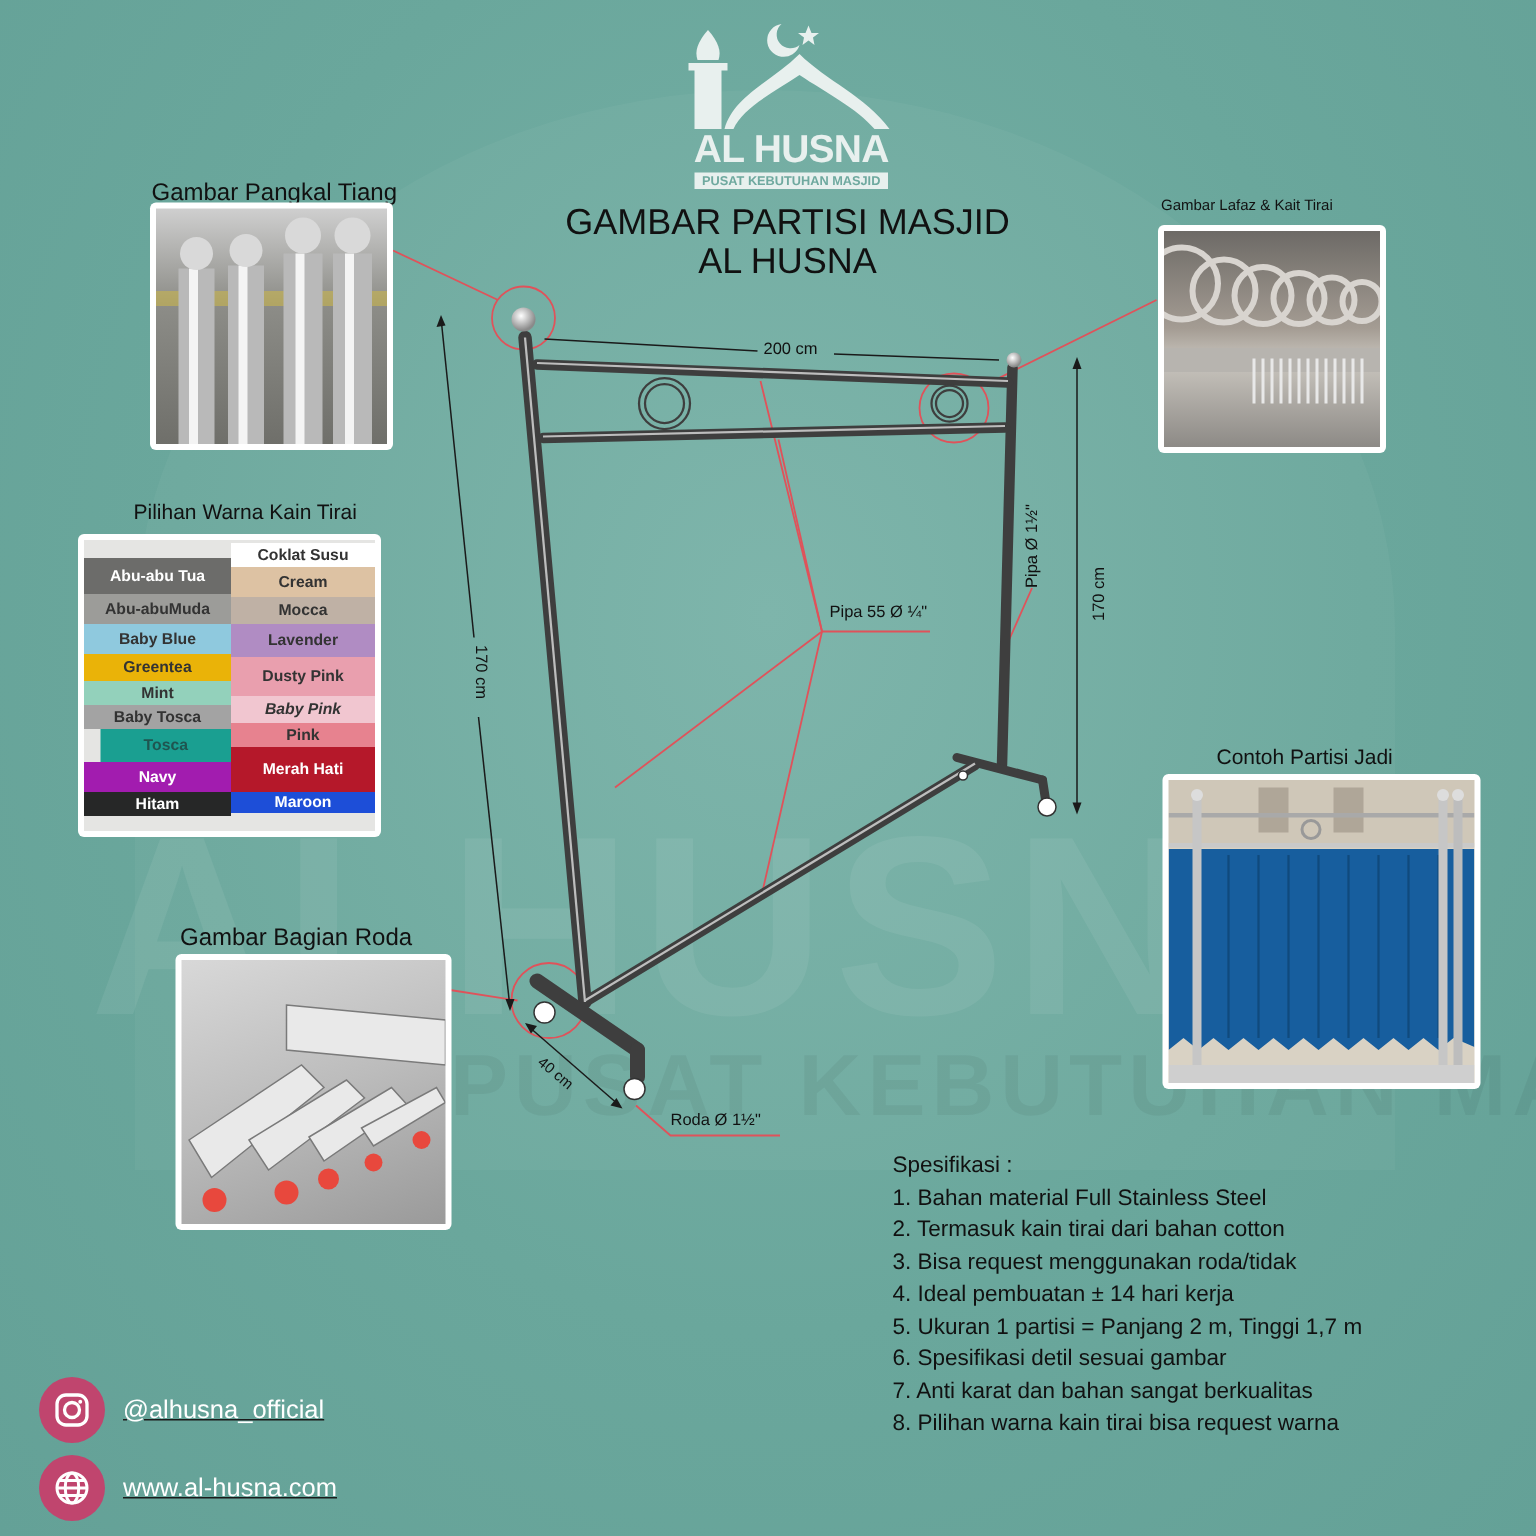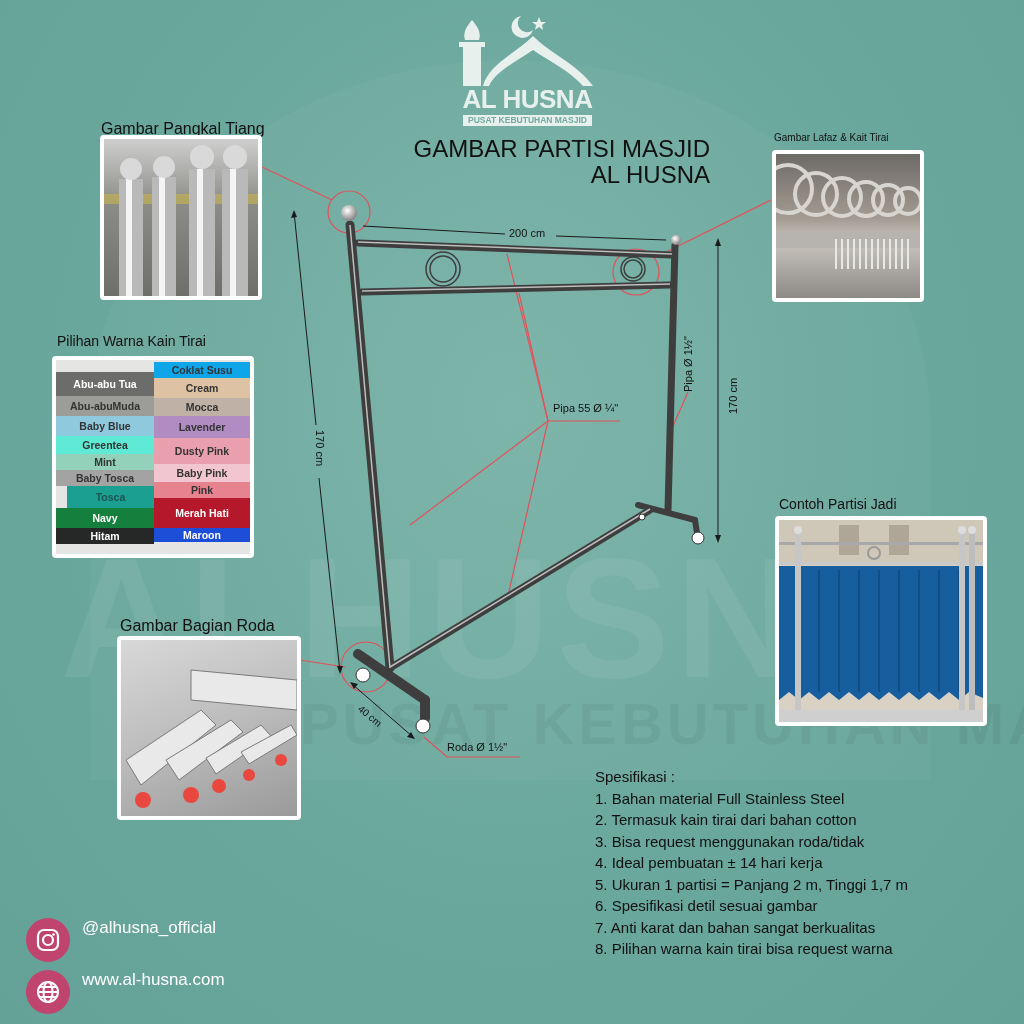--- a/index.html
+++ b/index.html
@@ -4,29 +4,29 @@
 <style>
   html,body{margin:0;padding:0;}
   body{width:1024px;height:1024px;overflow:hidden;background:#6fa99f;font-family:"Liberation Sans",sans-serif;color:#1a1a1a;position:relative;}
   .bg{position:absolute;inset:0;background:radial-gradient(ellipse at 50% 40%,#79b2a8 0%,#6aa79c 55%,#64a197 100%);}
   .wm{position:absolute;left:60px;top:520px;font-size:170px;font-weight:bold;color:rgba(255,255,255,0.07);letter-spacing:6px;white-space:nowrap;}
   .wm2{position:absolute;left:300px;top:690px;font-size:58px;font-weight:bold;color:rgba(0,0,0,0.05);letter-spacing:4px;white-space:nowrap;}
   .wm-dome{position:absolute;left:90px;top:60px;width:840px;height:720px;border-radius:50% 50% 0 0;background:rgba(255,255,255,0.04);}
   .logo{position:absolute;left:455px;top:14px;width:145px;height:110px;}
   .logo-text{position:absolute;left:0;top:70px;width:145px;text-align:center;font-size:26px;font-weight:bold;color:#e8f0ee;letter-spacing:-0.5px;}
   .logo-sub{position:absolute;left:8px;top:101px;width:129px;height:11px;background:#e8f0ee;color:#6fa99f;font-size:8.5px;font-weight:bold;text-align:center;line-height:11px;}
-  .title{position:absolute;left:340px;top:136px;width:370px;text-align:right;font-size:24px;line-height:26px;color:#111;}
+  .title{position:absolute;left:340px;top:136px;width:370px;text-align:center;font-size:24px;line-height:26px;color:#111;}
   .cap{position:absolute;font-size:16px;color:#111;}
-  .cap-lg{font-size:14px;}
+  .cap-lg{font-size:14px;margin-left:32px;}
   .photo{position:absolute;background:#fff;border-radius:4px;padding:4px;box-sizing:border-box;}
   .photo .inner{width:100%;height:100%;position:relative;overflow:hidden;}
   .svgover{position:absolute;left:0;top:0;}
   .fabric{position:absolute;left:0;right:0;font-size:10.5px;font-weight:bold;display:flex;align-items:center;justify-content:center;}
   .spec{position:absolute;left:595px;top:766px;font-size:15px;line-height:21.5px;color:#111;}
-  .social{position:absolute;left:26px;display:flex;}
+  .social{position:absolute;left:26px;display:flex;align-items:center;text-decoration:underline;}
   .social .circ{width:44px;height:44px;border-radius:50%;background:#c0456e;display:flex;align-items:center;justify-content:center;}
   .social .txt{margin-left:12px;font-size:17px;color:#fff;}
   .lbl{position:absolute;font-size:11px;color:#111;white-space:nowrap;}
   .rot{transform:rotate(-90deg);transform-origin:left top;}
 </style>
 </head>
 <body>
 
 <div class="bg"></div>
 <div class="wm-dome"></div>
@@ -198,34 +198,34 @@
   </div>
 </div>
 
 <div class="cap cap-lg" style="left:57px;top:333px;">Pilihan Warna Kain Tirai</div>
 <div class="photo" style="left:52px;top:356px;width:202px;height:202px;">
   <div class="inner" style="background:#e5e5e3;">
     <div style="position:absolute;left:0;top:12px;width:98px;">
       <div class="fabric" style="position:relative;height:24px;background:#6c6c6a;color:#fff;">Abu-abu Tua</div>
       <div class="fabric" style="position:relative;height:20px;background:#9c9c99;color:#333;">Abu-abuMuda</div>
       <div class="fabric" style="position:relative;height:20px;background:#8fc9de;color:#333;">Baby Blue</div>
-      <div class="fabric" style="position:relative;height:18px;background:#5eead4;color:#333;">Greentea</div>
+      <div class="fabric" style="position:relative;height:18px;background:#eab308;color:#333;">Greentea</div>
       <div class="fabric" style="position:relative;height:16px;background:#93d1bb;color:#333;">Mint</div>
       <div class="fabric" style="position:relative;height:16px;background:#a3a3a3;color:#333;">Baby Tosca</div>
       <div class="fabric" style="position:relative;height:22px;background:#1a9f91;color:#1f5550;margin-left:11px;">Tosca</div>
-      <div class="fabric" style="position:relative;height:20px;background:#15803d;color:#fff;">Navy</div>
+      <div class="fabric" style="position:relative;height:20px;background:#a21caf;color:#fff;">Navy</div>
       <div class="fabric" style="position:relative;height:16px;background:#262727;color:#fff;">Hitam</div>
     </div>
     <div style="position:absolute;left:98px;top:2px;width:96px;">
-      <div class="fabric" style="position:relative;height:16px;background:#0ea5e9;color:#333;">Coklat Susu</div>
+      <div class="fabric" style="position:relative;height:16px;background:#ffffff;color:#333;">Coklat Susu</div>
       <div class="fabric" style="position:relative;height:20px;background:#ddc2a3;color:#333;">Cream</div>
       <div class="fabric" style="position:relative;height:18px;background:#bfb1a5;color:#333;">Mocca</div>
       <div class="fabric" style="position:relative;height:22px;background:#b08cc3;color:#333;">Lavender</div>
       <div class="fabric" style="position:relative;height:26px;background:#e99fae;color:#333;">Dusty Pink</div>
-      <div class="fabric" style="position:relative;height:18px;background:#f1c6d0;color:#333;">Baby Pink</div>
+      <div class="fabric" style="position:relative;height:18px;background:#f1c6d0;color:#333;font-style:italic;">Baby Pink</div>
       <div class="fabric" style="position:relative;height:16px;background:#e7828f;color:#333;">Pink</div>
       <div class="fabric" style="position:relative;height:30px;background:#b5182a;color:#fff;">Merah Hati</div>
       <div class="fabric" style="position:relative;height:14px;background:#1d4ed8;color:#fff;">Maroon</div>
     </div>
   </div>
 </div>
 
 <div class="cap" style="left:120px;top:617px;">Gambar Bagian Roda</div>
 <div class="photo" style="left:117px;top:636px;width:184px;height:184px;">
   <div class="inner" style="background:linear-gradient(160deg,#d8d8d8 0%,#bcbcbc 50%,#9a9a9a 100%);">

